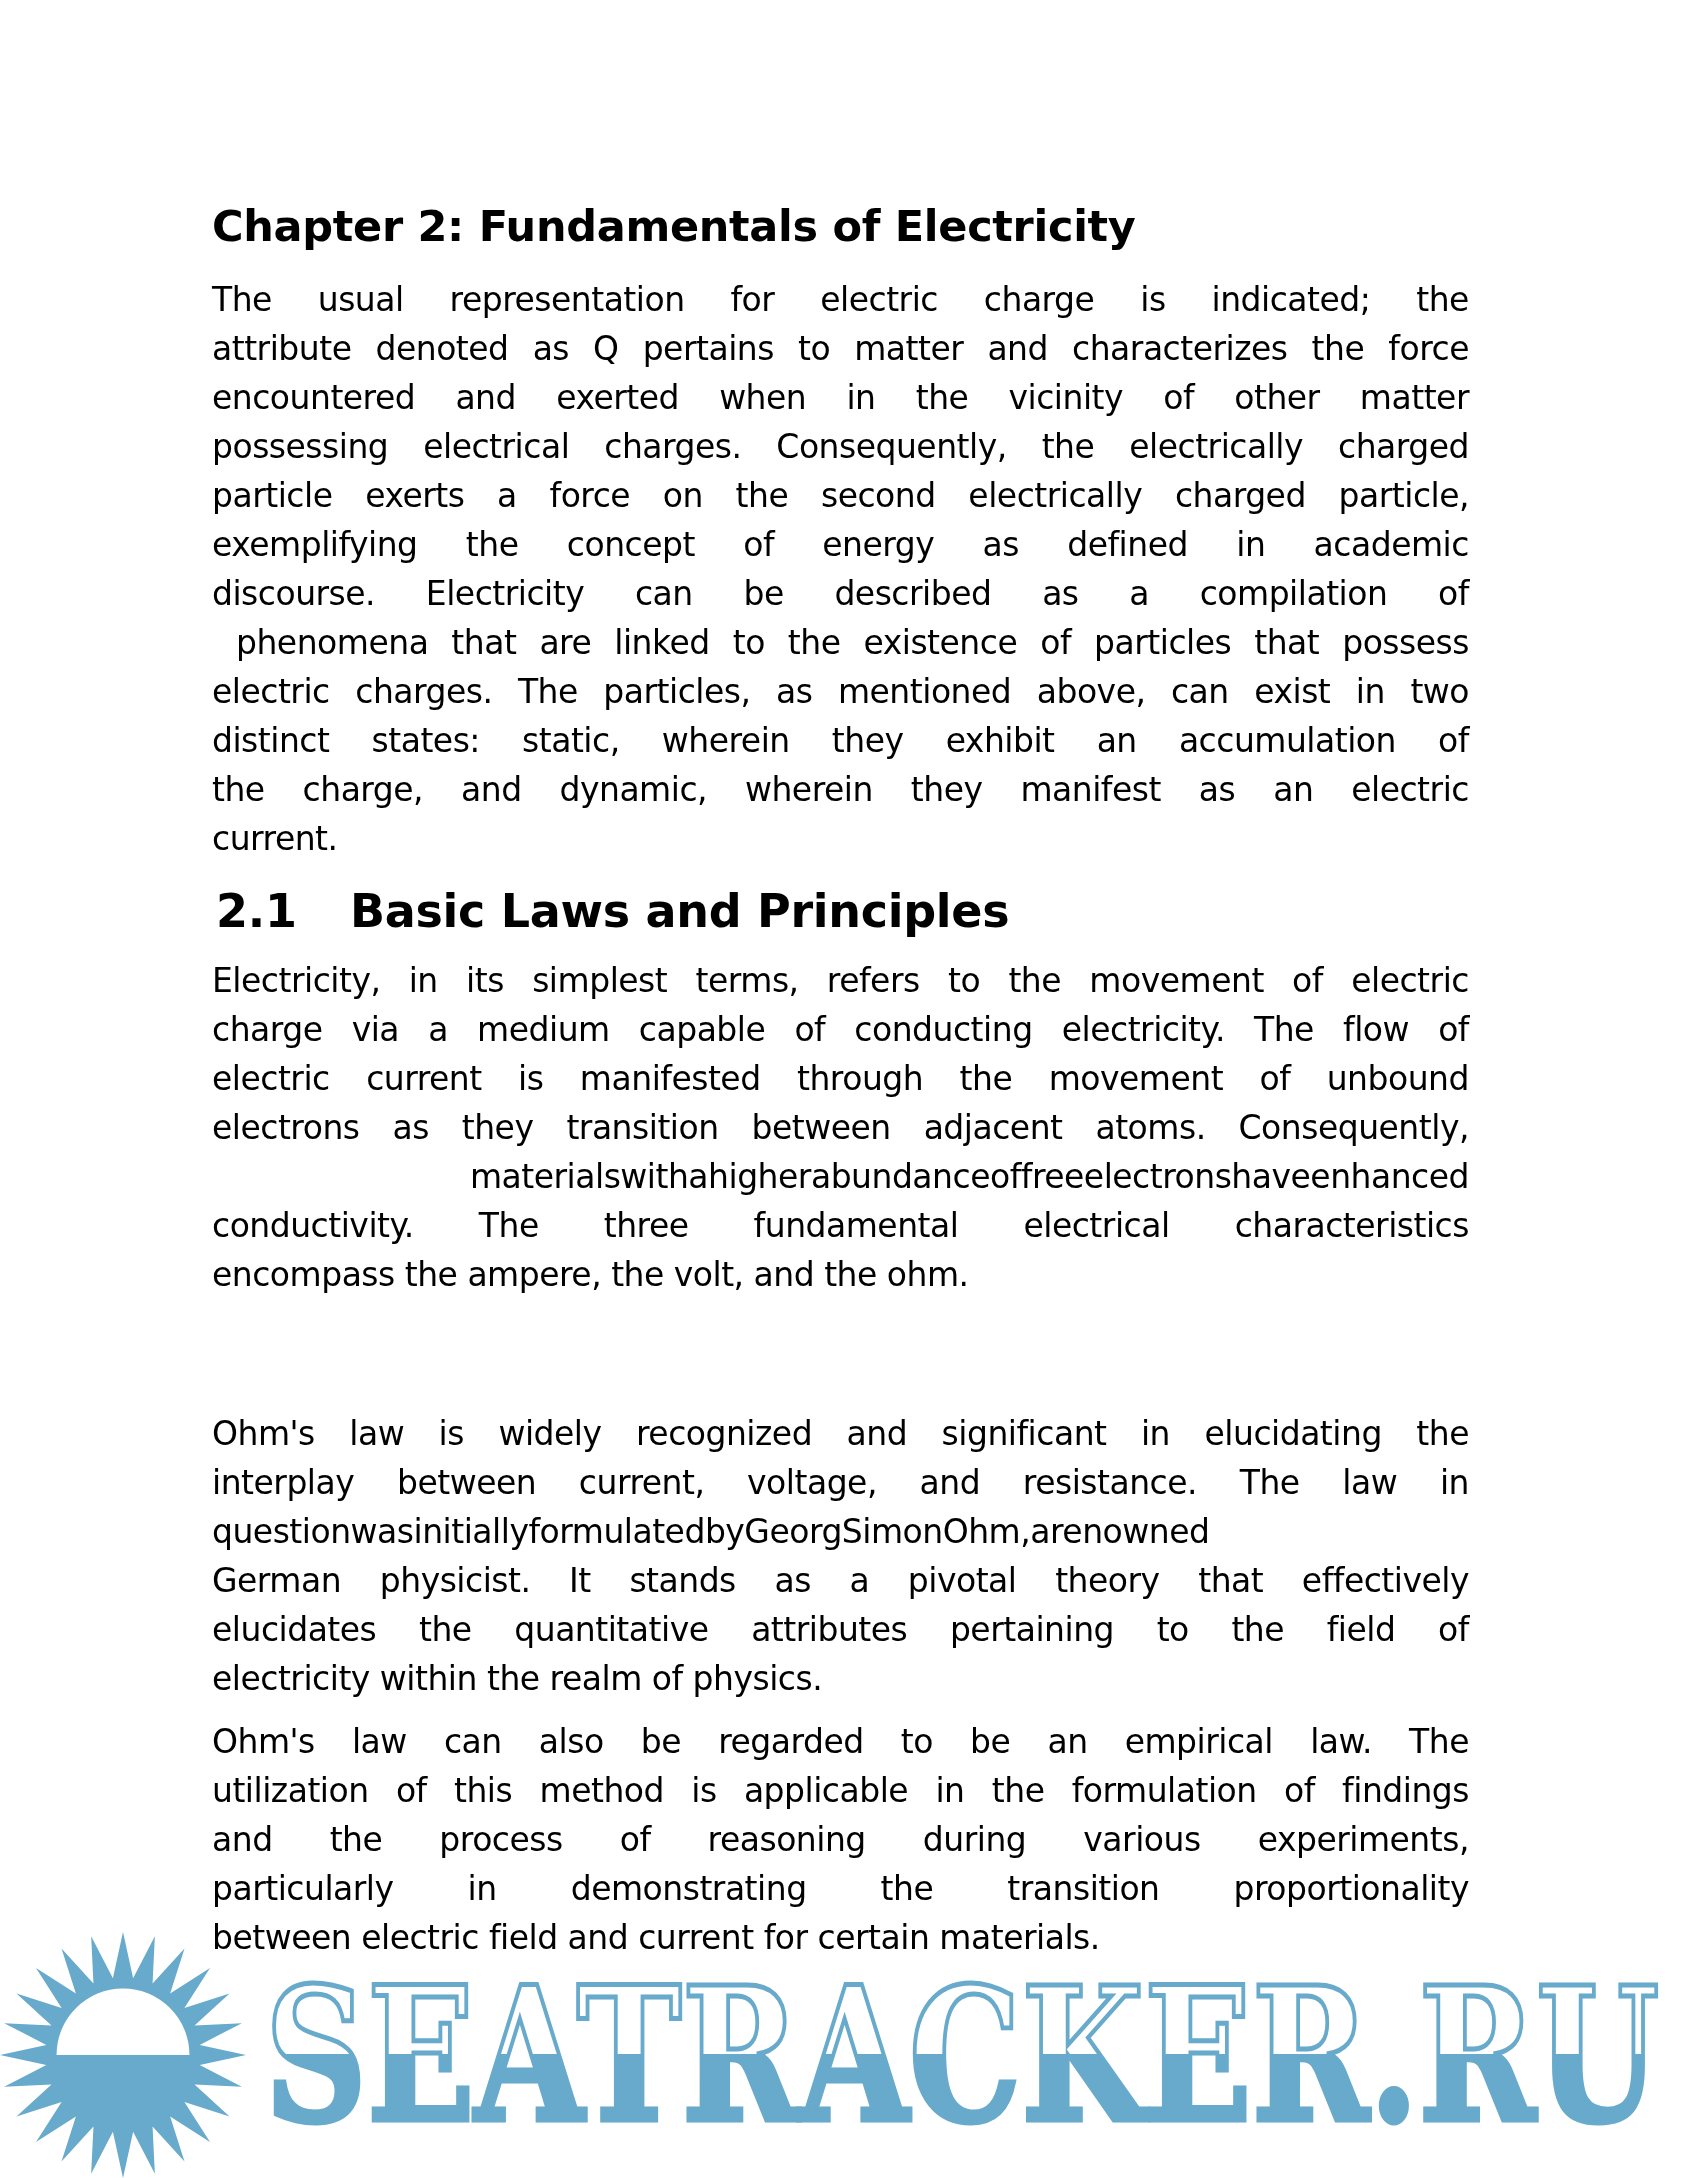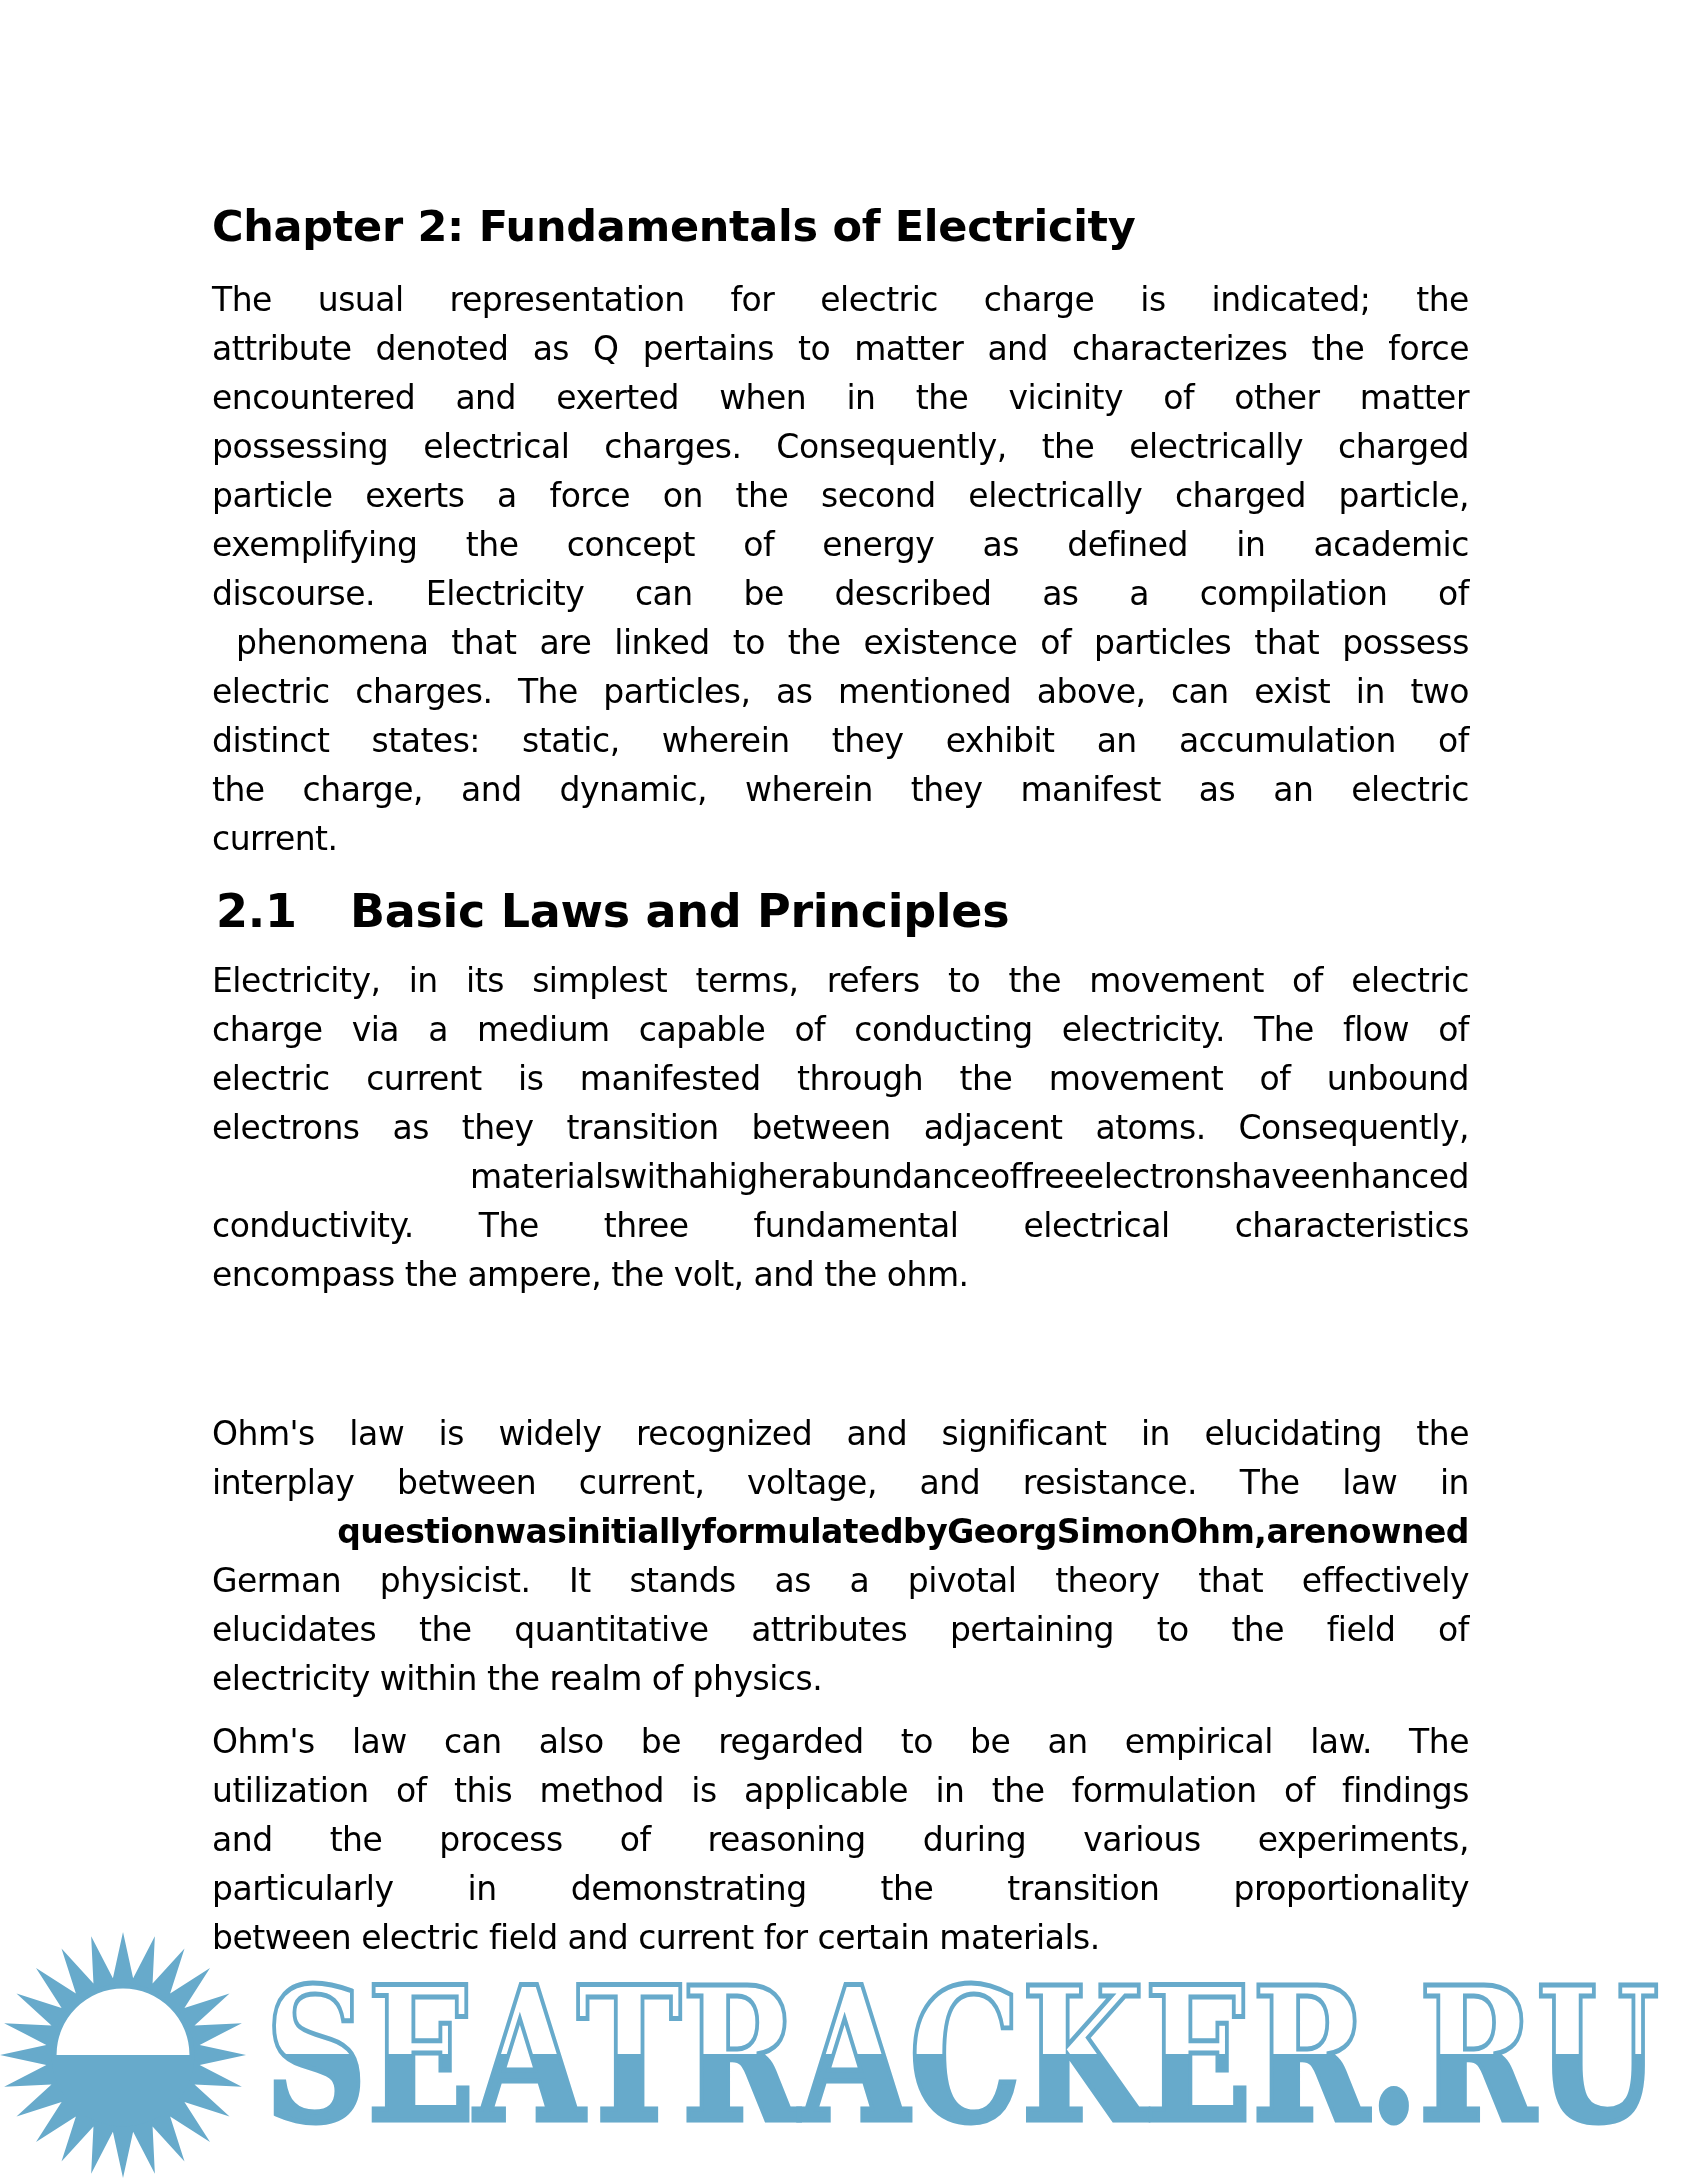--- a/index.html
+++ b/index.html
@@ -309,21 +309,21 @@
         <span>interplay</span>
         <span>between</span>
         <span>current,</span>
         <span>voltage,</span>
         <span>and</span>
         <span>resistance.</span>
         <span>The</span>
         <span>law</span>
         <span>in</span>
       </div>
-    <div class="line" style="display: flex; justify-content: flex-end; font-weight: bold;">
+    <div class="line" style="display: flex; justify-content: flex-start;">
         <span>question</span>
         <span>was</span>
         <span>initially</span>
         <span>formulated</span>
         <span>by</span>
         <span>Georg</span>
         <span>Simon</span>
         <span>Ohm,</span>
         <span>a</span>
         <span>renowned</span>

